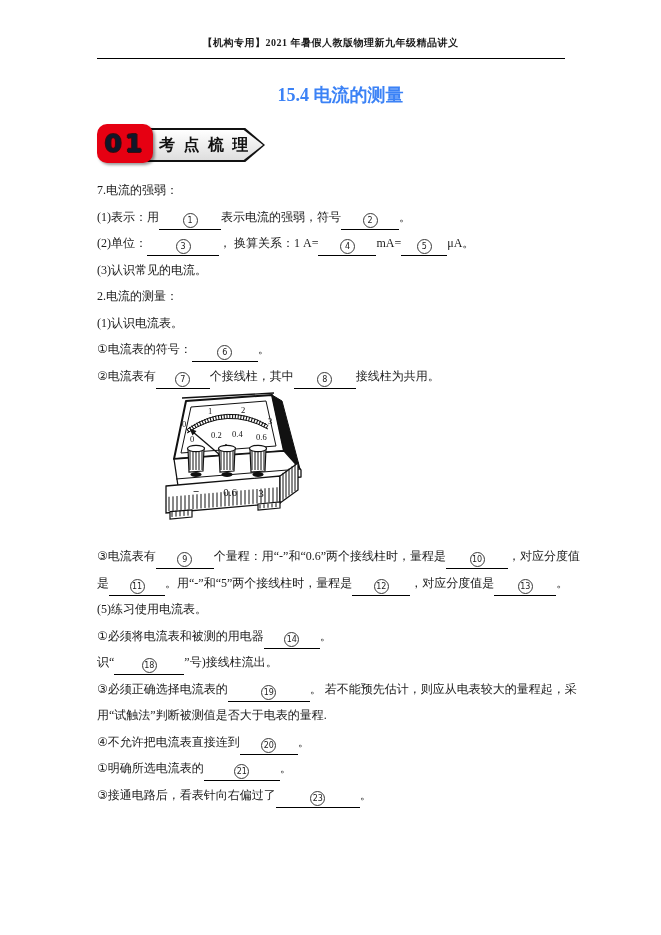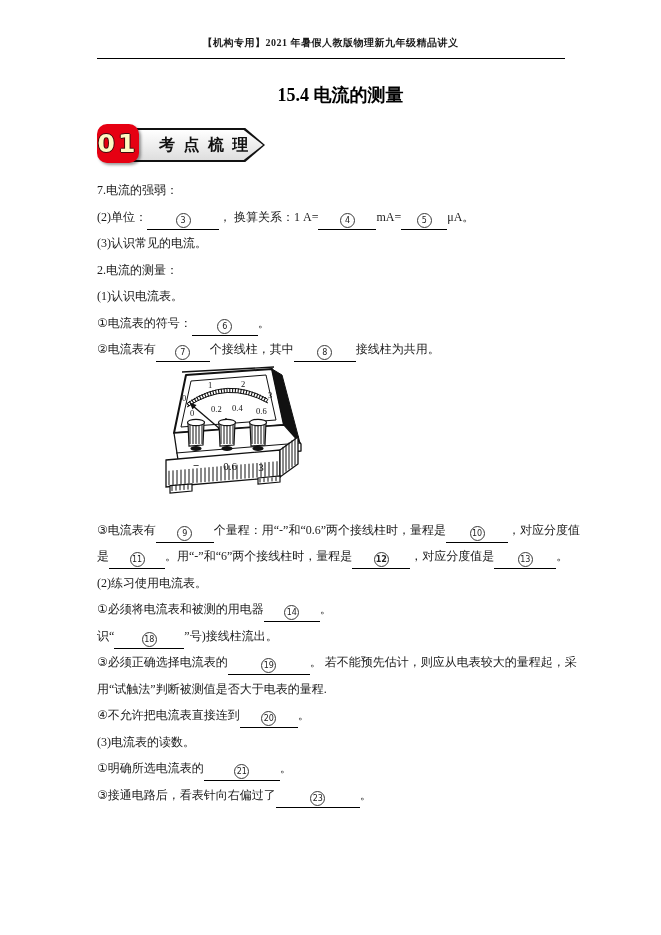--- a/index.html
+++ b/index.html
@@ -2,34 +2,34 @@
 <html><head>
 <meta charset="utf-8">
 <style>
   html,body{margin:0;padding:0;background:#ffffff;}
   .page{position:relative;width:661px;height:935px;background:#ffffff;overflow:hidden;
         font-family:"Liberation Serif","DejaVu Serif","DejaVu Sans",serif;color:#1a1a1a;}
   
   .hdr-text{padding-top:36px;text-align:center;font-size:10px;font-weight:bold;letter-spacing:.5px;}
   .hdr-rule{width:468px;margin:8px 0 0 97px;border-top:1.6px solid #000;}
   
-  .title{margin:24px 0 0 0;text-align:center;font-size:18px;font-weight:bold;color:#000000;padding-left:20px;}
+  .title{margin:24px 0 0 0;text-align:center;font-size:18px;font-weight:bold;color:#3b82f6;padding-left:20px;}
   
   .badge{position:relative;margin:16px 0 0 97px;width:240px;height:44px;}
   .banner-outer{position:absolute;left:16px;top:5px;width:152px;height:34px;background:#111;
       clip-path:polygon(0 0,87% 0,100% 50%,87% 100%,0 100%);
       filter:drop-shadow(2px 2px 2px rgba(0,0,0,.35));}
   .banner-inner{position:absolute;left:2px;top:2px;width:148px;height:30px;
       background:linear-gradient(#ffffff,#dedede);
       clip-path:polygon(0 0,87% 0,100% 50%,87% 100%,0 100%);
       display:flex;align-items:center;padding-left:44px;box-sizing:border-box;
       font-family:"Liberation Sans","DejaVu Sans",sans-serif;
       font-weight:bold;font-size:16px;letter-spacing:2px;color:#111;}
-  .badge-num{position:absolute;left:0;top:1px;width:42px;height:39px;background:#e60012;border-radius:10px;
-      color:#fef9c3;font-family:"DejaVu Sans",sans-serif;font-weight:bold;font-size:25px;line-height:39px;
+  .badge-num{position:absolute;left:0;top:1px;width:56px;height:39px;background:#e60012;border-radius:10px;
+      color:#0f172a;font-family:"DejaVu Sans",sans-serif;font-weight:bold;font-size:25px;line-height:39px;
       text-align:center;letter-spacing:3px;
       text-shadow:-1px 0 #40090c,1px 0 #40090c,0 -1px #40090c,0 1px #40090c;
       box-shadow:2px 2px 3px rgba(0,0,0,.4);}
   
   .content{margin:10px 0 0 97px;width:470px;font-size:12px;}
   .tline{height:26.5px;line-height:26.5px;white-space:nowrap;}
   .blank{display:inline-block;border-bottom:1px solid #000;text-align:center;
          height:16px;line-height:12px;vertical-align:-2px;}
   .bnum{display:inline-block;width:13px;height:13px;line-height:13px;border:1px solid #3a3a3a;border-radius:50%;
         font-family:"DejaVu Sans",sans-serif;font-size:8px;text-align:center;color:#222;background:#fff;}
@@ -53,20 +53,21 @@
     <div class="banner-outer">
       <div class="banner-inner">
         <span>考 点 梳 理</span>
       </div>
     </div>
     <div class="badge-num">01</div>
   </div>
 
   <div id="lines-a" class="content">
       <div class="tline"><span>7.电流的强弱：</span></div>
+      <div class="tline"><span>(1)表示：用</span><span class="blank" style="width: 62px;"><span class="bnum">1</span></span><span>表示电流的强弱，符号</span><span class="blank" style="width: 58px;"><span class="bnum">2</span></span><span>。</span></div>
       <div class="tline"><span>(2)单位：</span><span class="blank" style="width: 72px;"><span class="bnum">3</span></span><span>， 换算关系：1 A=</span><span class="blank" style="width: 58px;"><span class="bnum">4</span></span><span>mA=</span><span class="blank" style="width: 46px;"><span class="bnum">5</span></span><span>μA。</span></div>
       <div class="tline"><span>(3)认识常见的电流。</span></div>
       <div class="tline"><span>2.电流的测量：</span></div>
       <div class="tline"><span>(1)认识电流表。</span></div>
       <div class="tline"><span>①电流表的符号：</span><span class="blank" style="width: 66px;"><span class="bnum">6</span></span><span>。</span></div>
       <div class="tline"><span>②电流表有</span><span class="blank" style="width: 54px;"><span class="bnum">7</span></span><span>个接线柱，其中</span><span class="blank" style="width: 62px;"><span class="bnum">8</span></span><span>接线柱为共用。</span></div>
     </div>
 
   <div class="figure">
     <svg width="150" height="132" viewBox="0 0 150 132">
@@ -185,25 +186,24 @@
       <ellipse cx="98" cy="57.5" rx="8.5" ry="3.2" fill="#fff" stroke="#111" stroke-width="1.2"></ellipse>
 
       <text x="36" y="104" font-size="11" font-weight="bold" text-anchor="middle">−</text>
       <text x="70" y="105" font-size="11" text-anchor="middle">0.6</text>
       <text x="101" y="106" font-size="11" text-anchor="middle">3</text>
     </svg>
   </div>
 
   <div id="lines-b" class="content" style="margin-top:16px">
       <div class="tline"><span>③电流表有</span><span class="blank" style="width: 58px;"><span class="bnum">9</span></span><span>个量程：用“-”和“0.6”两个接线柱时，量程是</span><span class="blank" style="width: 62px;"><span class="bnum">10</span></span><span>，对应分度值</span></div>
-      <div class="tline"><span>是</span><span class="blank" style="width: 56px;"><span class="bnum">11</span></span><span>。用“-”和“6”两个接线柱时，量程是</span><span class="blank" style="width: 58px; font-weight: bold;"><span class="bnum">12</span></span><span>，对应分度值是</span><span class="blank" style="width: 62px;"><span class="bnum">13</span></span><span>。</span></div>
-      <div class="tline"><span>(2)练习使用电流表。</span></div>
+      <div class="tline"><span>是</span><span class="blank" style="width: 56px;"><span class="bnum">11</span></span><span>。用“-”和“5”两个接线柱时，量程是</span><span class="blank" style="width: 58px;"><span class="bnum">12</span></span><span>，对应分度值是</span><span class="blank" style="width: 62px;"><span class="bnum">13</span></span><span>。</span></div>
+      <div class="tline"><span>(5)练习使用电流表。</span></div>
       <div class="tline"><span>①必须将电流表和被测的用电器</span><span class="blank" style="width: 56px;"><span class="bnum">14</span></span><span>。</span></div>
       <div class="tline"><span>识“</span><span class="blank" style="width: 70px;"><span class="bnum">18</span></span><span>”号)接线柱流出。</span></div>
       <div class="tline"><span>③必须正确选择电流表的</span><span class="blank" style="width: 82px;"><span class="bnum">19</span></span><span>。 若不能预先估计，则应从电表较大的量程起，采</span></div>
       <div class="tline"><span>用“试触法”判断被测值是否大于电表的量程.</span></div>
       <div class="tline"><span>④不允许把电流表直接连到</span><span class="blank" style="width: 58px;"><span class="bnum">20</span></span><span>。</span></div>
-      <div class="tline"><span>(3)电流表的读数。</span></div>
       <div class="tline"><span>①明确所选电流表的</span><span class="blank" style="width: 76px;"><span class="bnum">21</span></span><span>。</span></div>
       <div class="tline"><span>③接通电路后，看表针向右偏过了</span><span class="blank" style="width: 84px;"><span class="bnum">23</span></span><span>。</span></div>
     </div>
 
 </div>
 
 </body></html>

